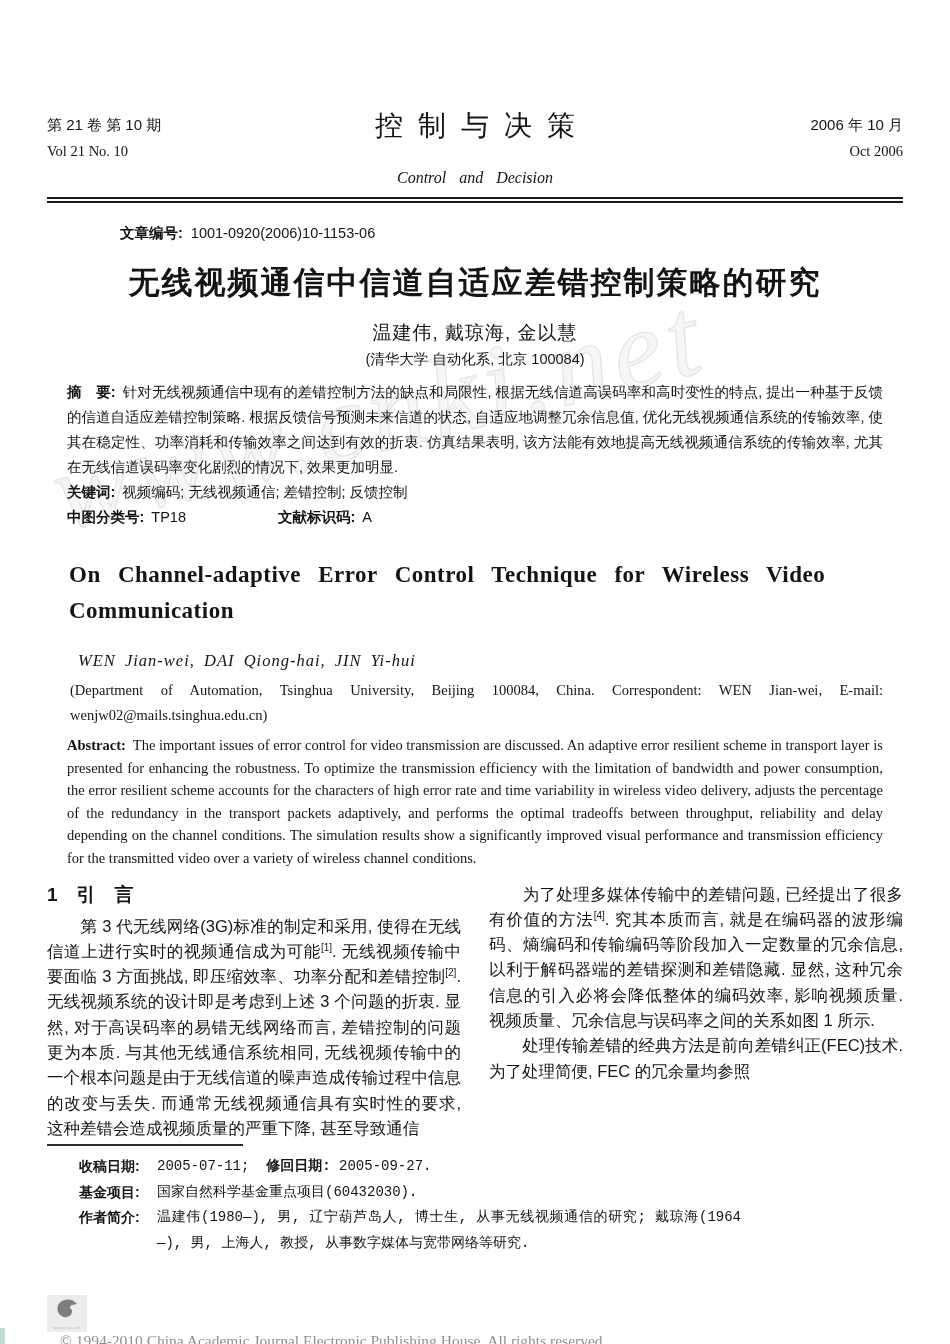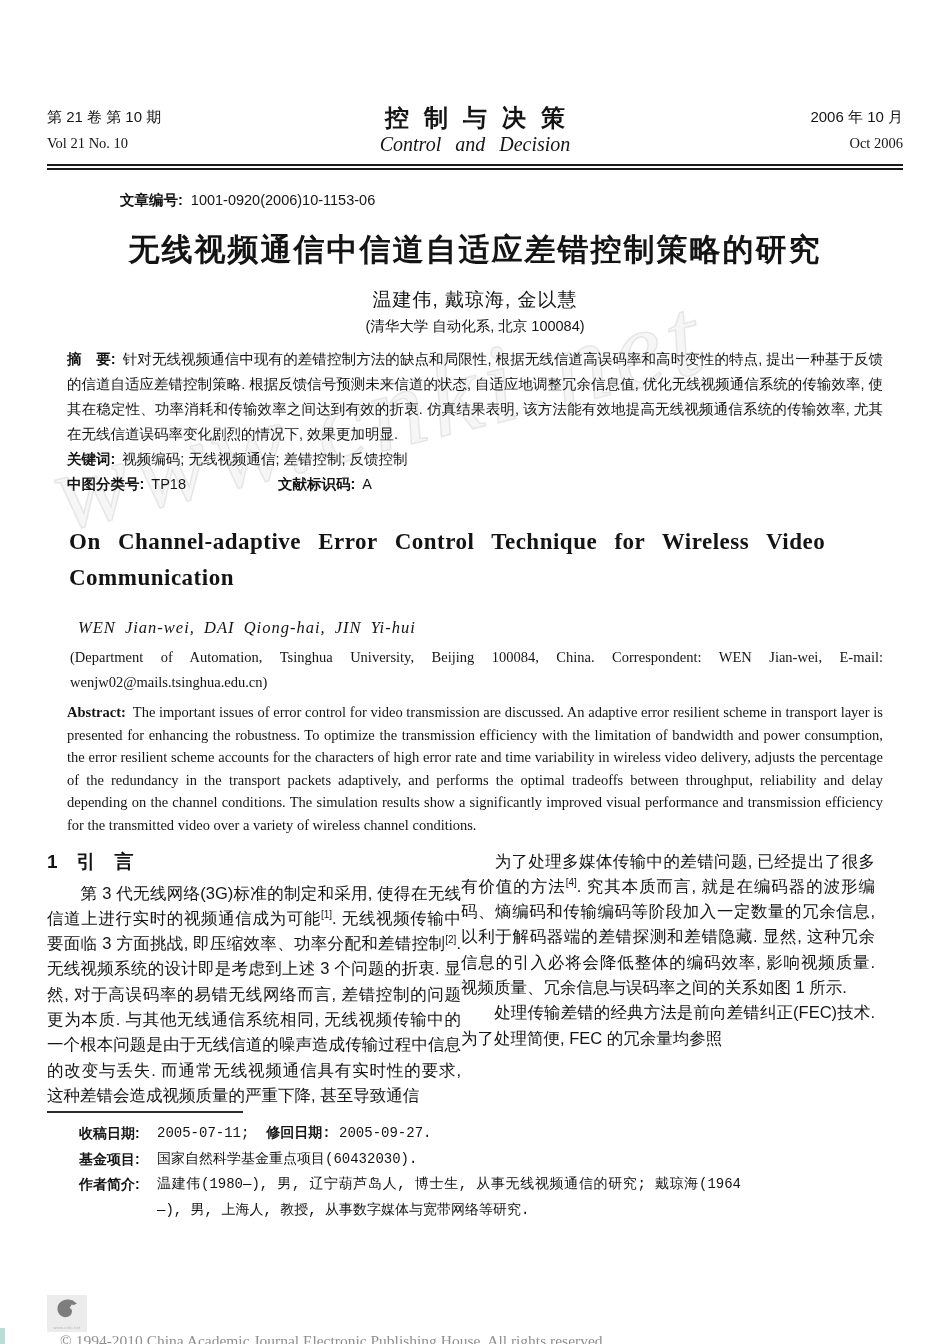--- a/index.html
+++ b/index.html
@@ -1,40 +1,40 @@
 <!DOCTYPE html>
 <html><head>
 <meta charset="utf-8">
 <style>
   html,body { margin:0; padding:0; background:#c8c8c8; }
   .page {
     position:relative; width:950px; height:1344px; margin:0 auto;
     background:#ffffff; overflow:hidden;
     font-family:"Liberation Sans", sans-serif; color:#141414;
   }
-  .content { position:relative; z-index:1; padding:0 47px; }
+  .content { position:relative; z-index:1; padding:8px 47px; }
 
   
   .watermark {
     position:absolute; z-index:0; left:55px; top:430px; width:920px;
     font-family:"Liberation Serif", serif; font-style:italic;
     font-size:112px; letter-spacing:6px; white-space:nowrap;
     transform:rotate(-14deg); transform-origin:left center;
     color:rgba(200,200,200,0.16);
     -webkit-text-stroke:1.5px rgba(185,185,185,0.30);
   }
 
   
   .journal-header { display:flex; justify-content:space-between; align-items:flex-start; padding-top:104px; }
   .jh-side { width:200px; font-size:15px; line-height:26px; }
   .jh-side .en { font-family:"Liberation Serif", serif; font-size:14.5px; }
   .jh-right { text-align:right; }
   .jh-center { text-align:center; flex:1; }
-  .journal-cn { font-size:24px; font-weight:bold; letter-spacing:15px; text-indent:15px; line-height:28px; }
-  .journal-en { font-family:"Liberation Serif", serif; font-style:italic; font-size:20px; word-spacing:9px; line-height:25px; }
+  .journal-cn { font-size:28px; font-weight:normal; letter-spacing:15px; text-indent:15px; line-height:28px; }
+  .journal-en { font-family:"Liberation Serif", serif; font-style:italic; font-size:16px; word-spacing:9px; line-height:25px;margin-top:25px; }
 
   .double-rule { margin-top:7px; height:2px; border-top:2px solid #1a1a1a; border-bottom:2px solid #1a1a1a; }
 
   .article-number { margin:21px 0 0 37px; font-size:14.5px; }
   .article-number b { margin-right:8px;margin-left:36px; }
 
   .cn-title { margin:20px 0 0 0; text-align:center; font-size:31px; font-weight:bold; letter-spacing:2px; line-height:40px; }
   .cn-authors { margin-top:17px; text-align:center; font-size:19px; letter-spacing:1px; line-height:26px; }
   .cn-affiliation { margin-top:3px; text-align:center; font-size:14.5px; line-height:20px; }
 
@@ -51,21 +51,21 @@
   }
   .en-authors {
     margin:20px 0 0 31px; font-family:"Liberation Serif", serif; font-style:italic;
     font-size:16.5px; letter-spacing:1px; word-spacing:4px; line-height:24px;
   }
   .en-affiliation { margin:5px 20px 0 23px; font-family:"Liberation Serif", serif; font-size:14.5px; line-height:24.5px; text-align:justify; }
   .en-abstract { margin-top:7px; font-family:"Liberation Serif", serif; font-size:14.5px; line-height:22.6px; text-align:justify; }
   .en-abstract p { margin:0; }
   .en-abstract b { font-family:"Liberation Serif", serif; }
 
-  .columns { display:flex; margin-top:12px; font-size:16.5px; line-height:25.3px; text-align:justify; }
+  .columns { display:flex; gap:28px; margin-top:12px; font-size:16.5px; line-height:25.3px; text-align:justify;justify-content:flex-end; }
   .col { width:414px; }
   .sec-heading { margin:0 0 7px 0; font-size:19px; font-weight:bold; line-height:25px; }
   .col p { margin:0; }
   sup { font-size:10px; line-height:0; }
 
   .footnote-rule { width:196px; border-top:2px solid #2a2a2a; margin-top:3px; }
 
   .footer-notes { margin:8px 0 0 32px; font-size:14px; line-height:25.6px; }
   .note-row { display:flex; }
   .note-label { font-weight:bold; width:78px; flex:none; }

